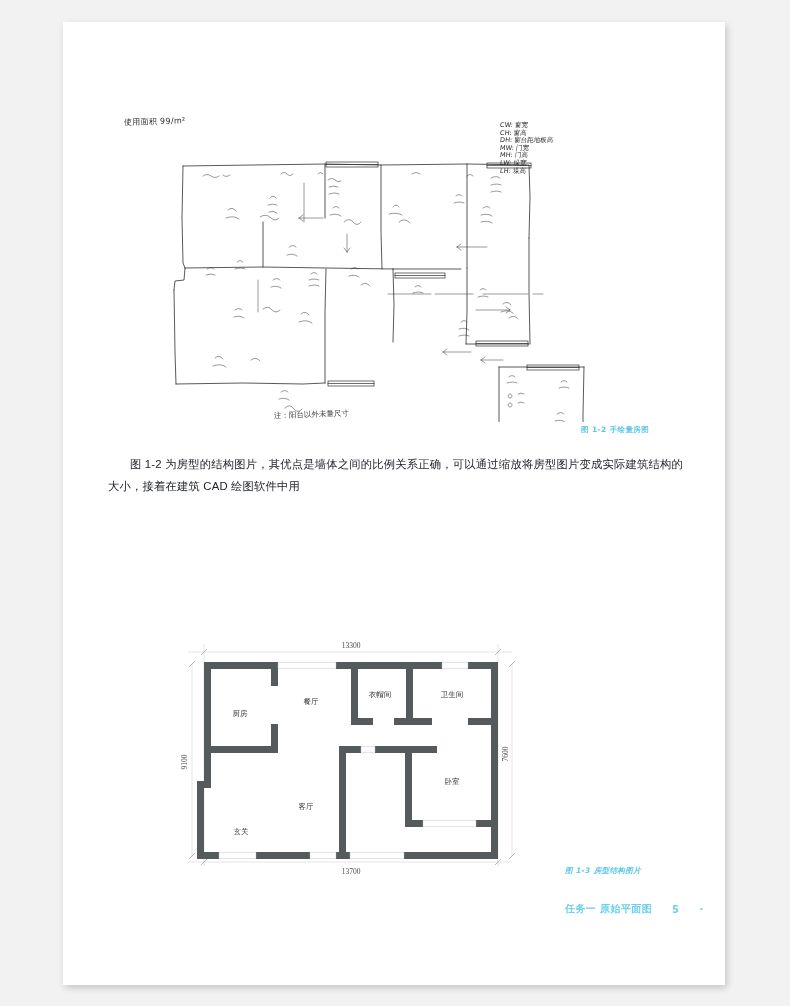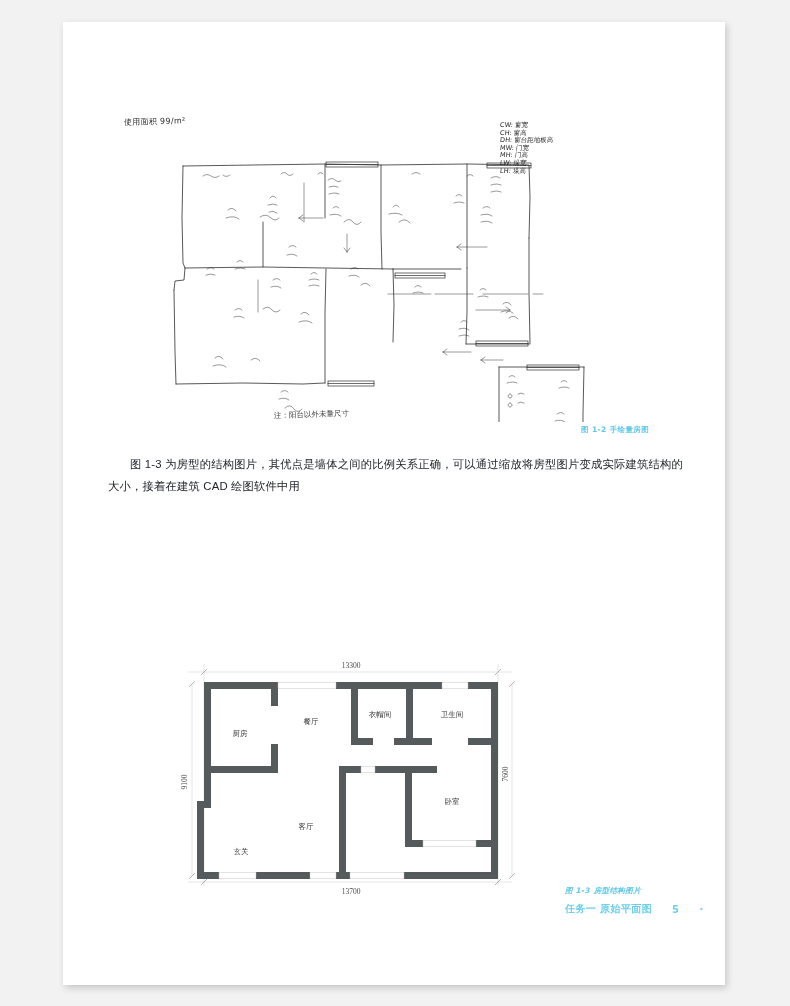--- a/index.html
+++ b/index.html
@@ -55,21 +55,21 @@
     line-height:21.5px;
     color:#20242b;
     letter-spacing:.2px;
   }
   .body-text p{margin:0;}
   .hd{font-weight:bold;text-indent:18px;letter-spacing:1px;}
   .para{text-indent:22px;text-align:justify;}
 
   
   .plan{
-    position:absolute;left:105px;top:632px;
+    position:absolute;left:105px;top:612px;
     width:360px;height:245px;
   }
   .plan svg{display:block;}
   .dimtext{
     font-family:"Liberation Serif","DejaVu Serif",serif;
     font-size:7.5px;fill:#4a4a4a;
   }
   .roomtext{
     font-family:"Liberation Serif","DejaVu Serif",serif;
     font-size:7.5px;fill:#3a3a3a;
@@ -208,21 +208,21 @@
         <line x1="470" y1="272" x2="480" y2="272"></line>
       </g>
 
       <text x="211" y="396" class="roomtext" font-size="6.5" transform="rotate(-2 211 396)">注：阳台以外未量尺寸</text>
     </svg>
 
     <div class="fig-caption" id="cap1">图 1-2   手绘量房图</div>
   </div>
 
   <div class="body-text">
-    <p class="para">图 1-3 为房型的结构图片，其优点是墙体之间的比例关系正确，可以通过缩放将房型图片变成实际建筑结构的大小，接着在建筑 CAD 绘图软件中用</p>
+    <p class="para">图 1-2 为房型的结构图片，其优点是墙体之间的比例关系正确，可以通过缩放将房型图片变成实际建筑结构的大小，接着在建筑 CAD 绘图软件中用</p>
   </div>
 
   <div class="plan">
     <svg width="360" height="245" viewBox="0 0 360 245">
 
       <g stroke="#c9c9c9" stroke-width="0.5">
         <line x1="36" y1="10" x2="36" y2="232"></line>
         <line x1="330" y1="10" x2="330" y2="232"></line>
         <line x1="20" y1="18" x2="344" y2="18"></line>
         <line x1="20" y1="228" x2="344" y2="228"></line>

